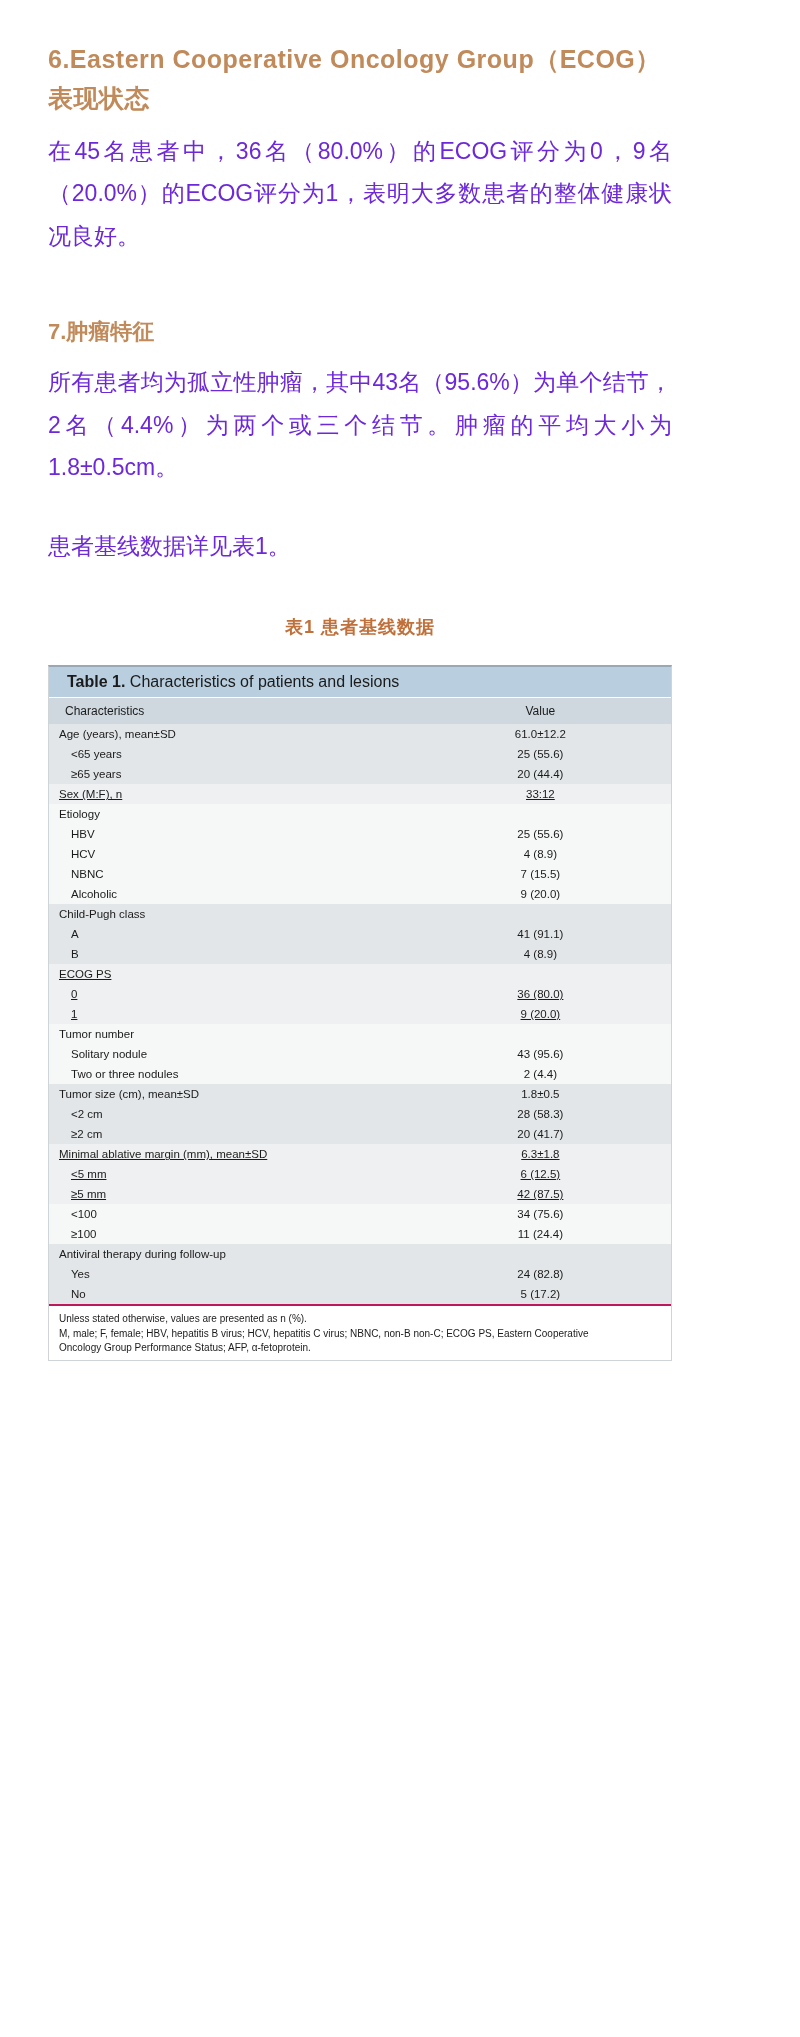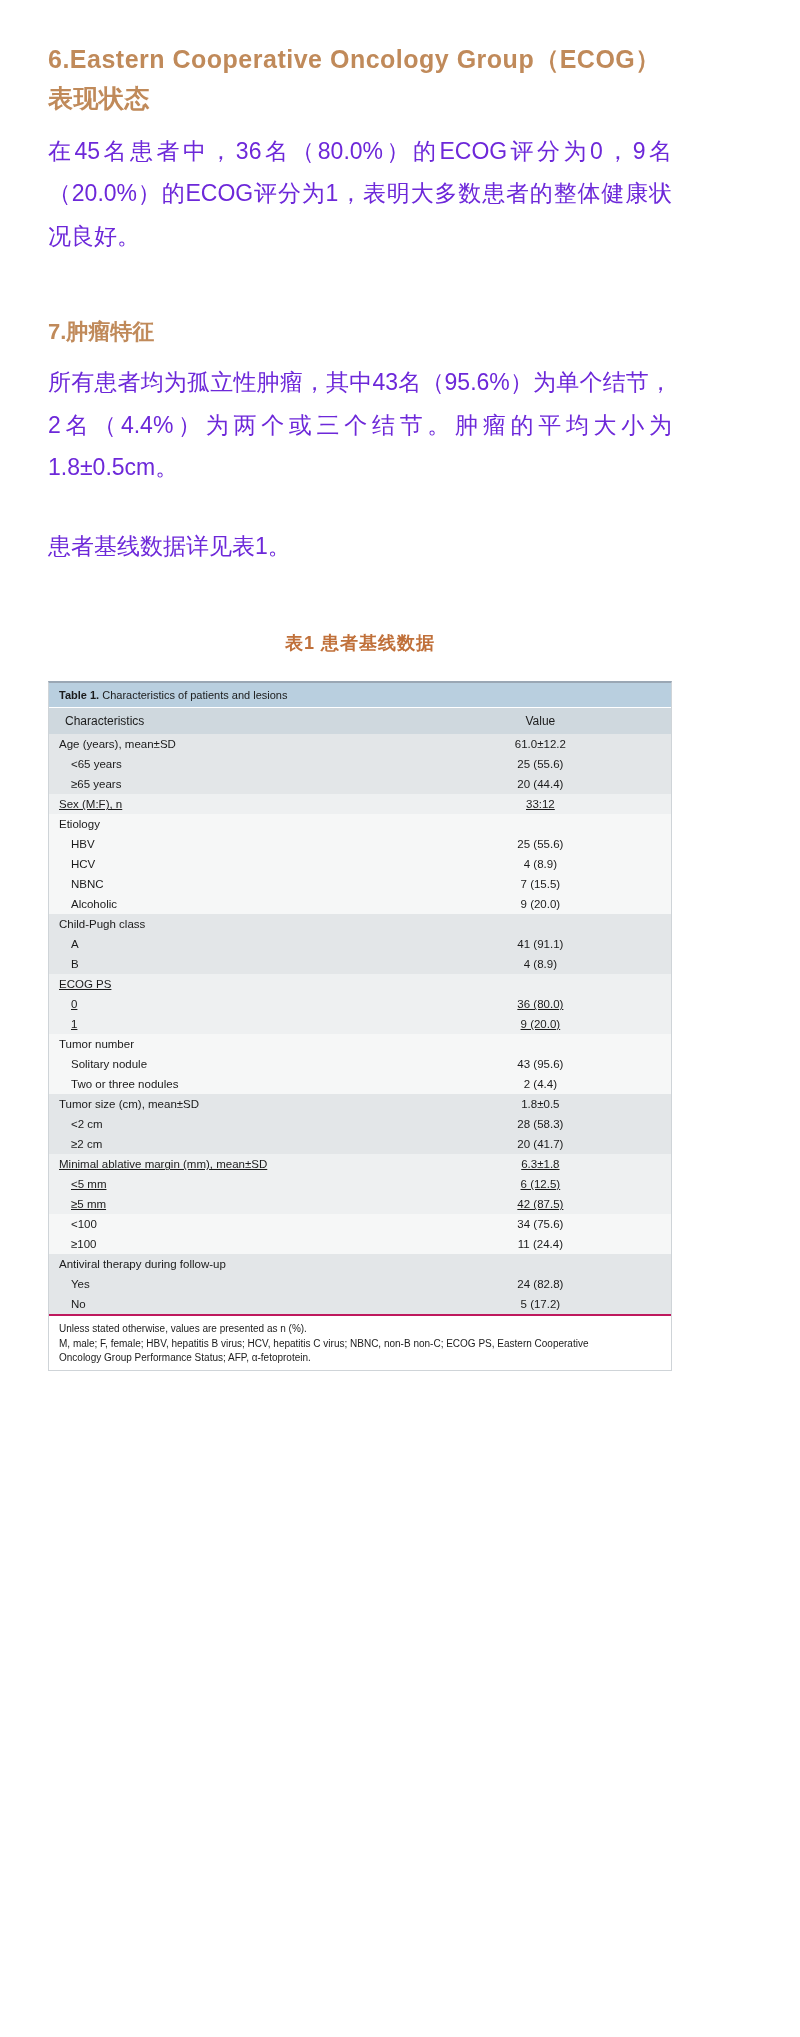--- a/index.html
+++ b/index.html
@@ -39,21 +39,21 @@
     text-justify: inter-ideograph;
   }
   .spacer-lg { height: 42px; }
   .spacer-md { height: 30px; }
   .table-caption {
     text-align: center;
     color: #c0703a;
     font-size: 18px;
     font-weight: 700;
     letter-spacing: 1px;
-    margin: 16px 0 26px 0;
+    margin: 0 0 26px 0;
   }
   .table-figure {
     border: 1px solid #cfd4d8;
     border-top: 2px solid #9aa7b4;
     width: 100%;
     box-sizing: border-box;
     background: #ffffff;
   }
   table.char-table {
     width: 100%;
@@ -61,22 +61,22 @@
     font-size: 11.5px;
     color: #1b1b1b;
     font-family: "Liberation Sans", sans-serif;
   }
   table.char-table td {
     padding: 4px 10px;
     vertical-align: middle;
   }
   tr.title-row td {
     background: #b9cfdf;
-    font-size: 11px;
-    padding: 6px 10px;
+    font-size: 16px;
+    padding: 6px 18px;
     border-bottom: 1px solid #ffffff;
   }
   tr.title-row .tbl-num { font-weight: 700; }
   tr.head-row td {
     background: #cfd8de;
     font-size: 12px;
     padding: 6px 16px;
   }
   tr.band-a td { background: #e3e6e8; }
   tr.band-b td { background: #eef0f1; text-decoration: underline; }

